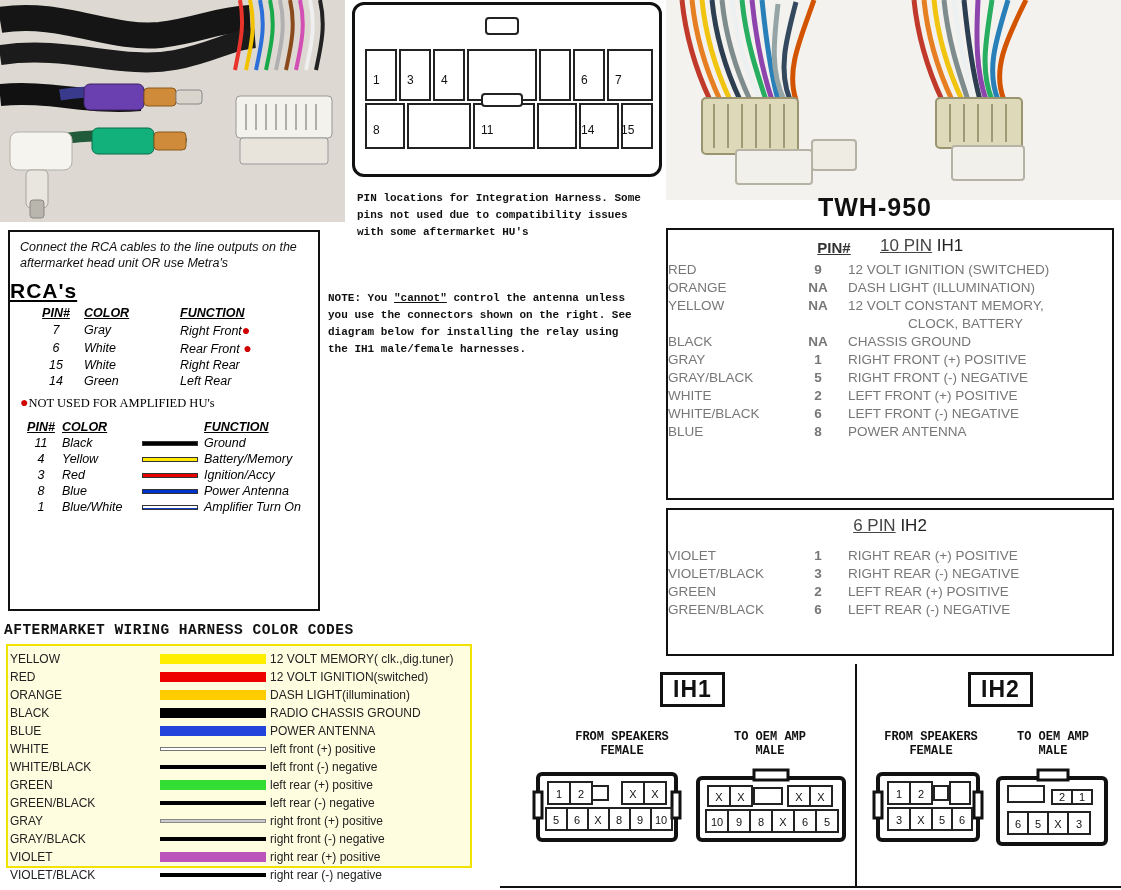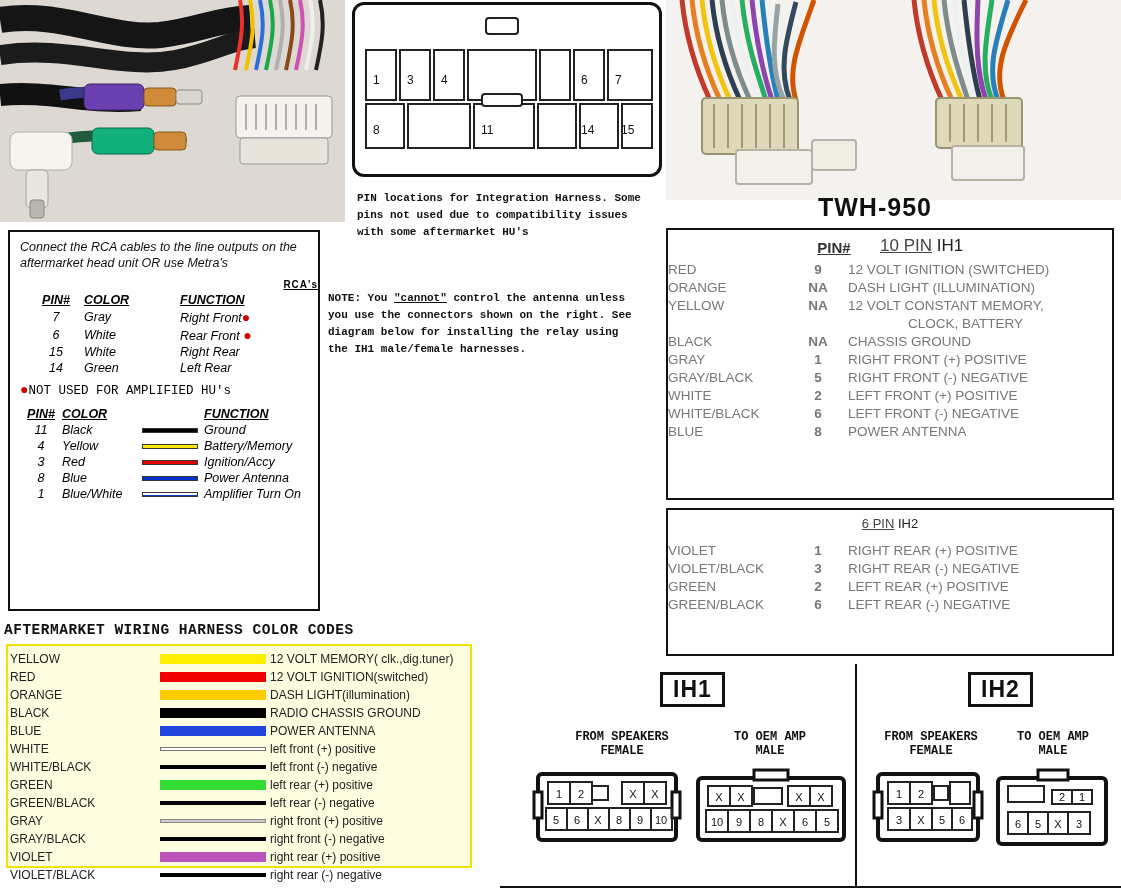--- a/index.html
+++ b/index.html
@@ -47,21 +47,21 @@
   #pin-note { left:357px; top:190px; width:300px; }
   #relay-note { left:328px; top:290px; width:305px; }
   #relay-note u { text-decoration:underline; }
 
   
   #rca-box {
     left:8px; top:230px; width:312px; height:381px;
     border:2px solid #111; background:#fff;
   }
   .ital { font-style:italic; font-size:12.5px; color:#111; }
-  .sect-title { text-align:right; font-size:10px; font-weight:bold; letter-spacing:1px; }
+  .sect-title { text-align:left; font-size:21px; font-weight:bold; letter-spacing:1px; }
   .sect-title u { text-decoration:underline; }
   table.rca { border-collapse:collapse; }
   table.rca td { font-size:12.5px; font-style:italic; padding:1px 0; }
   .hdr td { font-weight:bold; font-style:normal; text-decoration:underline; font-size:12.5px; }
   .hdr td.nounder { text-decoration:none; }
   .reddot { color:#d00000; font-size:14px; }
 
   .wirebar { display:inline-block; height:5px; width:56px; vertical-align:middle; border:1px solid #333; }
 
   
@@ -276,21 +276,21 @@
       <td>Right Rear</td>
     </tr>
     <tr>
       <td style="text-align:center;">14</td>
       <td>Green</td>
       <td>Left Rear</td>
     </tr>
   </tbody>
     </table>
 
-  <div style="margin:6px 0 0 10px; font-size:12.5px; font-family:Liberation Mono, monospace;">
+  <div style="margin:6px 0 0 10px; font-size:12.5px; font-family:Liberation Serif, serif;">
     <span class="reddot">●</span><span>NOT USED FOR  AMPLIFIED HU's</span>
   </div>
 
 
   <table class="rca" style="margin:8px 0 0 10px; width:290px;">
     <tbody>
         <tr class="hdr">
       <td style="width:42px; text-align:center;">PIN#</td>
       <td style="width:80px;">COLOR</td>
       <td class="nounder" style="width:62px;"></td>
@@ -488,21 +488,21 @@
     <tr>
           <td class="ihcolor">BLUE</td>
           <td class="ihpin">8</td>
           <td class="ihfunc">POWER ANTENNA</td>
         </tr>
   </tbody>
     </table>
 </div>
 
 <div class="abs" id="ih2-box">
-  <div style="text-align:center; padding-top:6px; font-size:13px; color:#444;">
+  <div style="text-align:center; padding-top:6px; font-size:17px; color:#444;">
     <u>6 PIN</u>
     <span style="color:#222;">IH2</span>
   </div>
   <table class="ih" style="margin-top:10px;">
     <tbody>
         <tr>
           <td class="ihcolor">VIOLET</td>
           <td class="ihpin">1</td>
           <td class="ihfunc">RIGHT REAR (+) POSITIVE</td>
         </tr>

